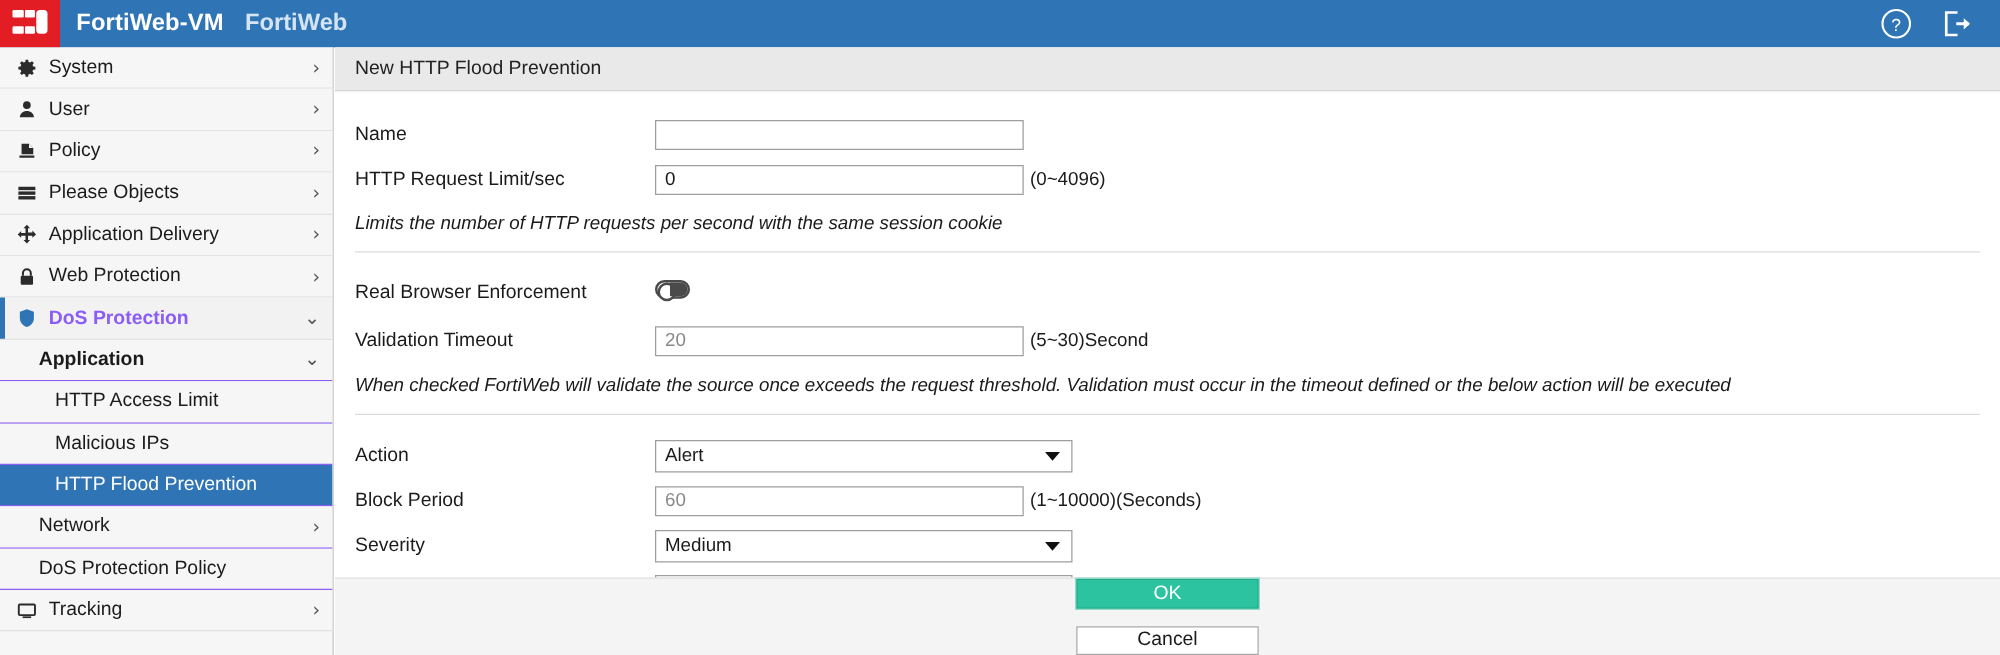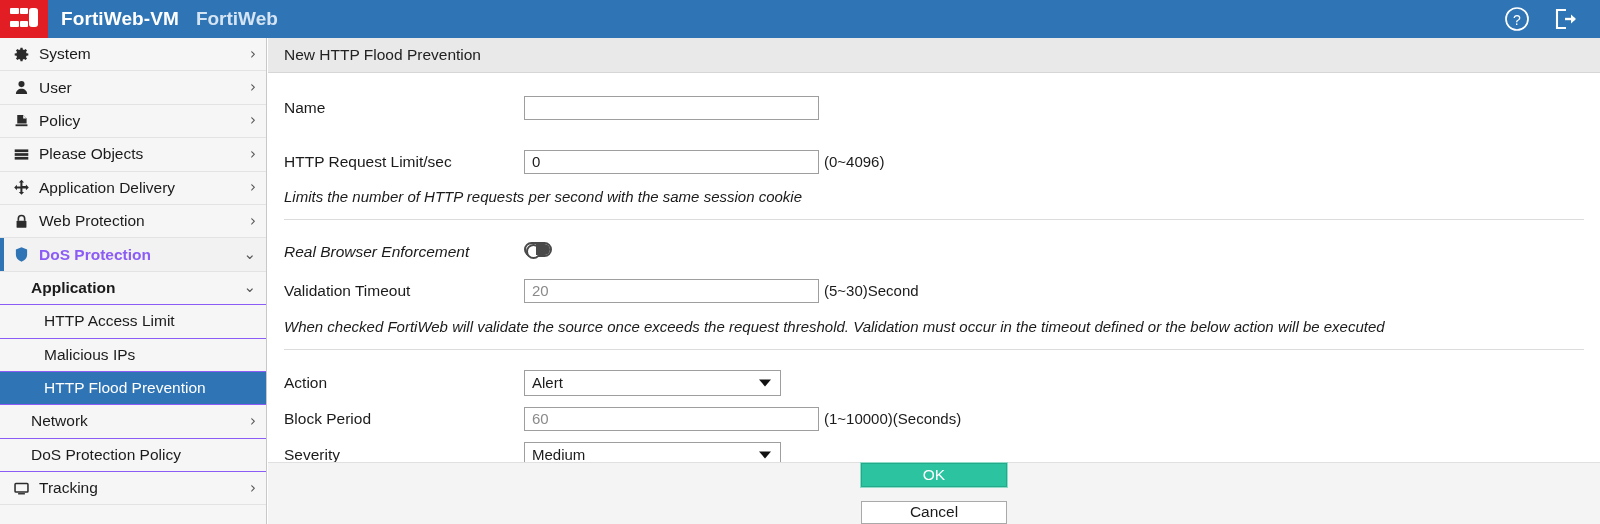--- a/index.html
+++ b/index.html
@@ -164,21 +164,21 @@
   }
   .toggle::after {
     content: ""; position: absolute; right: 0; top: 0;
     width: 14px; height: 11px;
     background: #4a4a4a;
     border-radius: 0 8px 8px 0;
   }
 
   
   .selbox {
-    width: 257px; height: 26px;
+    width: 334px; height: 26px;
     border: 1px solid #9e9e9e;
     background: #ffffff;
     display: flex; align-items: center;
     padding: 0 7px;
     font-size: 15px; color: #1b1b1b;
     cursor: pointer; position: relative;
   }
   .selbox .caret {
     position: absolute; right: 9px; top: 50%;
     transform: translateY(-50%);
@@ -373,36 +373,36 @@
 
     <div class="form-area">
 
       <div class="frow" style="margin-top:19px;">
         <span class="flabel">Name</span>
         <span class="fctl">
           <input class="txtbox" type="text" value="" style="">
         </span>
       </div>
 
-      <div class="frow" style="margin-top:23px;">
+      <div class="frow" style="margin-top:5px;">
         <span class="flabel">HTTP Request Limit/sec</span>
         <span class="fctl">
           <input class="txtbox" type="text" value="0" style="">
         </span>
         <span class="hint">(0~4096)</span>
       </div>
 
       <div class="helptext" style="margin-top:11px;">Limits the number of HTTP requests per second with the same session cookie</div>
     </div>
 
     <div class="divider" style="margin-top:14px;"></div>
 
     <div class="form-area">
 
-      <div class="frow" style="margin-top:16px;font-style:italic;">
+      <div class="frow" style="margin-top:16px;">
         <span class="flabel">Real Browser Enforcement</span>
         <span class="fctl">
           <span class="toggle">
             <span class="knob"></span>
           </span>
         </span>
       </div>
 
       <div class="frow" style="margin-top:8px;">
         <span class="flabel">Validation Timeout</span>

